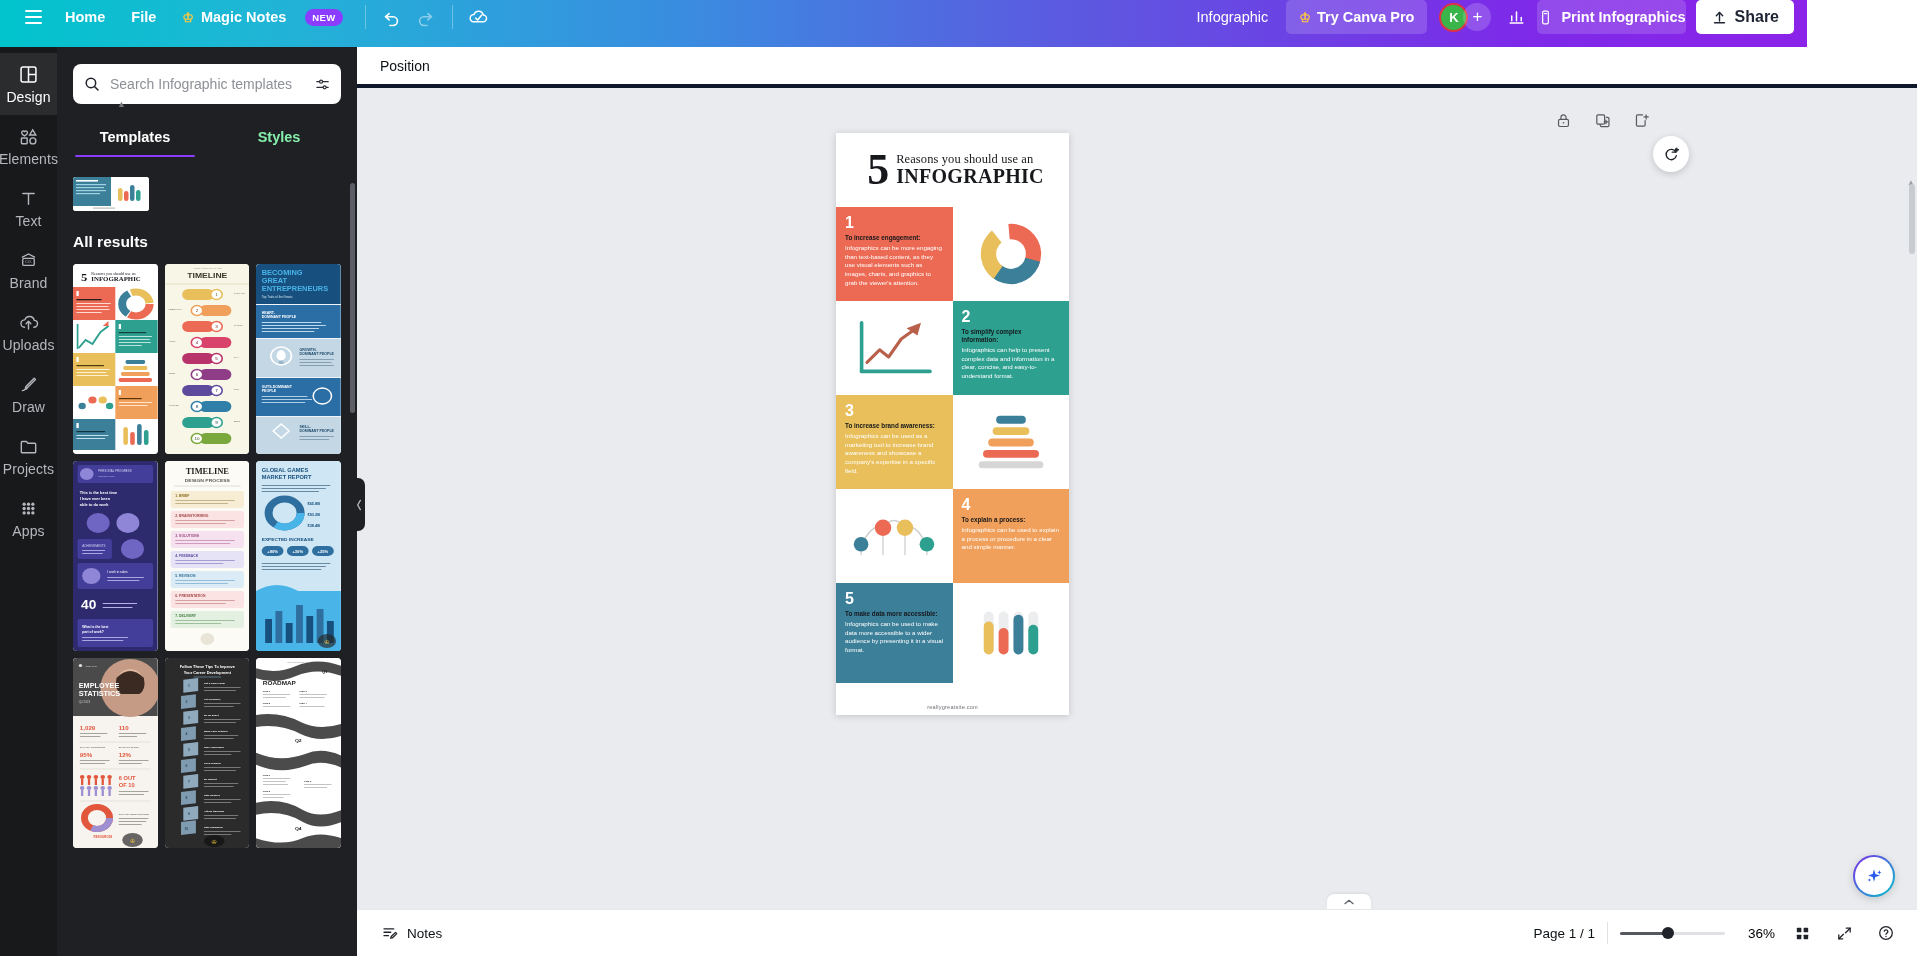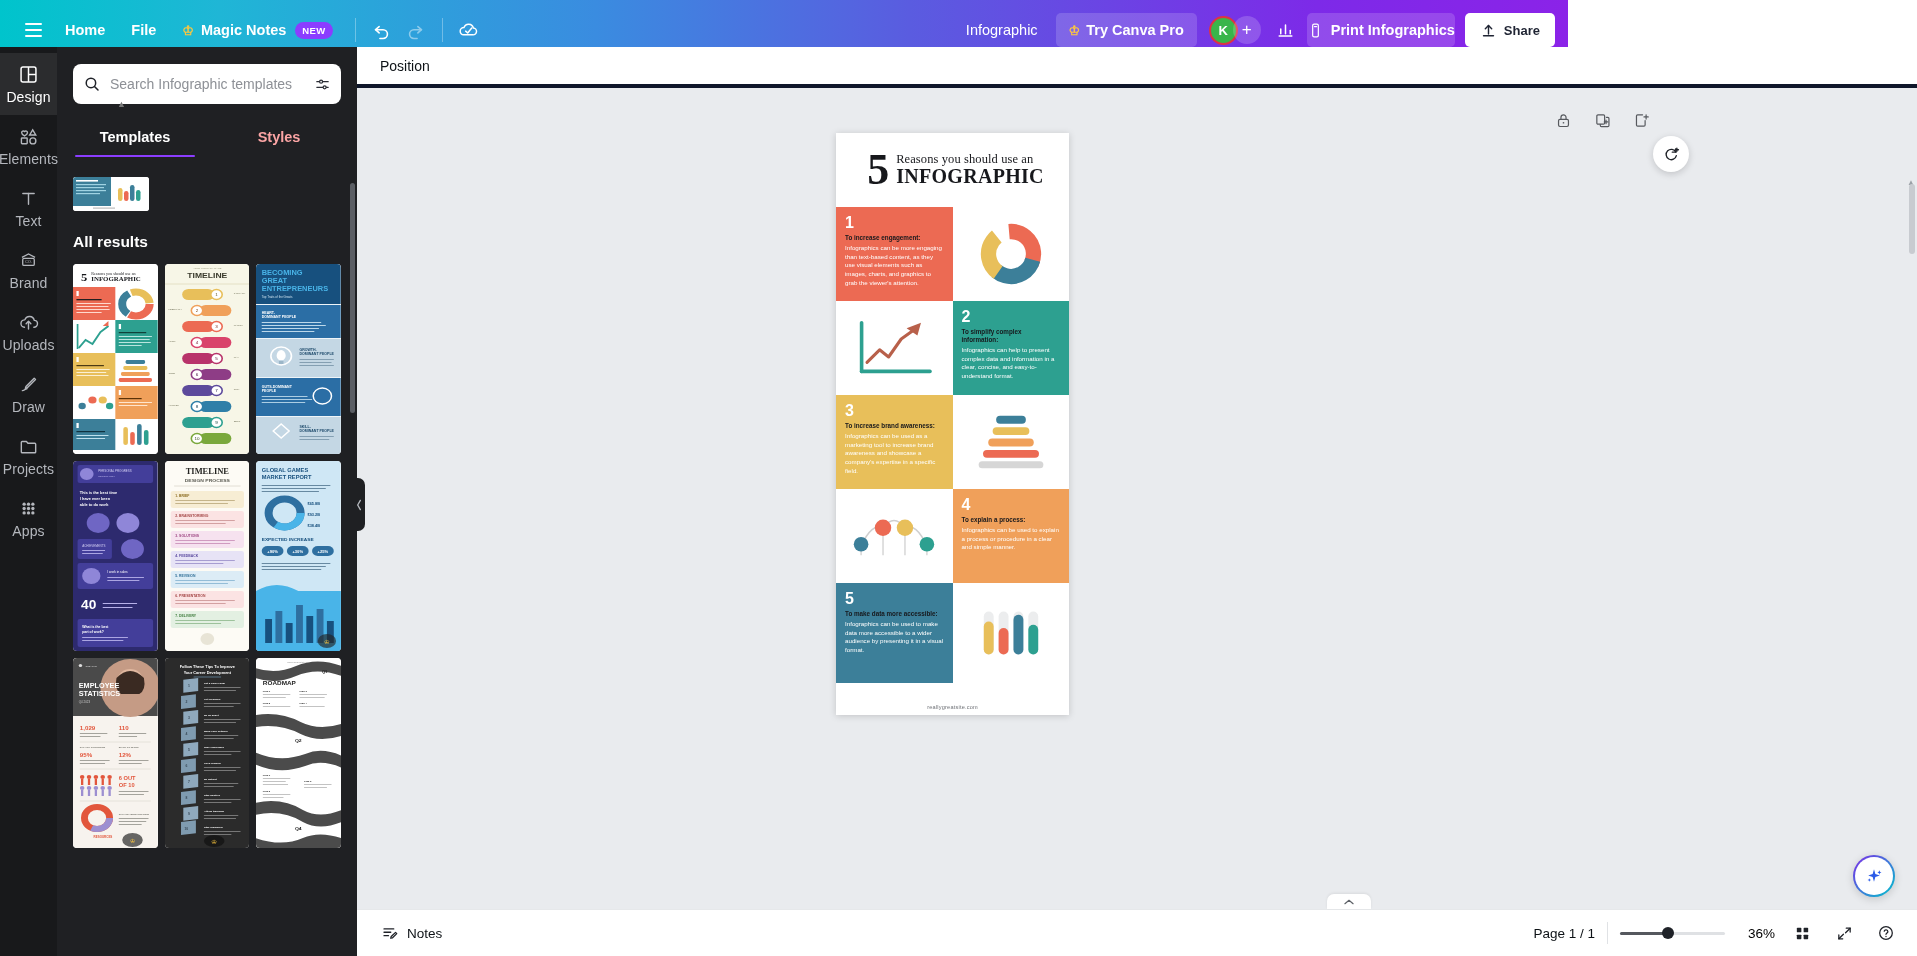--- a/index.html
+++ b/index.html
@@ -5,36 +5,36 @@
   * { box-sizing: border-box; margin: 0; padding: 0; }
   html, body {
     width: 1917px; height: 956px;
     overflow: hidden;
     font-family: "Liberation Sans", sans-serif;
     background: #ffffff;
   }
 
   
   #header {
-    position: absolute; top: 0; left: 0; width: 1568px; height: 47px;
+    position: absolute; top: 0; left: 0; width: 1807px; height: 47px;
     background: linear-gradient(90deg,#00c4cc 0%, #1fb6d6 14%, #3a8ce0 38%, #5a5ce0 58%, #7d2ae8 84%, #8b23e8 100%);
-    display: flex; align-items: flex-end; color: #fff; z-index: 60;
+    display: flex; align-items: flex-start; color: #fff; z-index: 60;
   }
   .hdr-left { display: flex; align-items: center; gap: 0; padding-left: 14px; }
   .hamburger { width: 38px; height: 34px; display:flex; flex-direction:column; justify-content:center; align-items:center; gap:4px; border-radius:5px; cursor:pointer;}
   .hamburger i { display:block; width:17px; height:2px; background:#fff; border-radius:2px;}
   .hdr-btn {
     height: 34px; padding: 0 13px; display: flex; align-items: center; gap: 7px;
     font-size: 14.5px; font-weight: 700; color: #fff; border-radius: 5px; cursor: pointer;
     white-space: nowrap;
   }
   .crown { color:#ffc83d; font-size:13px; line-height:1; }
   .badge-new {
     background:#8b3dff; color:#fff; font-size:9.5px; font-weight:800; letter-spacing:.4px;
-    padding:3px 7px; border-radius:9px; margin-left:2px;
+    padding:3px 7px; border-radius:9px; margin-left:12px;
   }
   .hdr-sep { width:1px; height:24px; background:rgba(255,255,255,.32); margin:0 9px; }
   .icon-btn { width:34px; height:34px; display:flex; align-items:center; justify-content:center; border-radius:5px; cursor:pointer;}
   .icon-btn.dim svg { opacity:.45; }
   .hdr-right { margin-left:auto; display:flex; align-items:center; gap:4px; padding-right:13px;}
   #doc-title { font-size:14.5px; color:#fff; padding:0 14px; white-space:nowrap; cursor:text;}
   .pro-btn {
     height:34px; padding:0 13px; display:flex; align-items:center; gap:6px;
     background:rgba(255,255,255,.16); border-radius:5px; font-size:14.5px; font-weight:700; cursor:pointer; white-space:nowrap;
   }
@@ -45,21 +45,21 @@
   .plus-btn {
     width:28px; height:28px; border-radius:50%; background:rgba(255,255,255,.18);
     display:flex; align-items:center; justify-content:center; font-size:17px; color:#fff; cursor:pointer; margin-left:-5px;
   }
   .print-btn {
     height:34px; padding:0 0; display:flex; align-items:center; gap:7px;
     background:rgba(255,255,255,.16); border-radius:5px; font-size:14.5px; font-weight:700; cursor:pointer; white-space:nowrap;
   }
   .share-btn {
     height:34px; padding:0 15px; display:flex; align-items:center; gap:7px; background:#fff; color:#1f2433;
-    border-radius:5px; font-size:13px; font-weight:700; cursor:pointer; margin-left:6px; white-space:nowrap;
+    border-radius:5px; font-size:16px; font-weight:700; cursor:pointer; margin-left:6px; white-space:nowrap;
   }
 
   
   #rail {
     position:absolute; top:47px; left:0; width:57px; height:909px;
     background:#18191b; display:flex; flex-direction:column; align-items:center; padding-top:6px; z-index:50;
   }
   .rail-item {
     width:57px; height:62px; display:flex; flex-direction:column; align-items:center; justify-content:center;
     gap:4px; color:#b4b7bd; cursor:pointer; position:relative;
@@ -77,21 +77,21 @@
   #search-box {
     height:40px; background:#fff; border-radius:8px; display:flex; align-items:center; padding:0 10px; gap:9px;
   }
   #search-input {
     flex:1; border:none; outline:none; font-size:14px; color:#2b2d35;
     font-family:"Liberation Sans", sans-serif; background:transparent;
   }
   #search-input::placeholder { color:#8d9096; }
   #tabs { display:flex; margin-top:16px; padding:0 6px; position:relative; }
   .tab {
-    flex:1; text-align:center; font-size:14.5px; font-weight:700; color:#fca5a5;
+    flex:1; text-align:center; font-size:14.5px; font-weight:700; color:#86efac;
     padding:9px 0 12px 0; cursor:pointer; position:relative;
   }
   .tab.active { color:#fff; }
   .tab.active::after {
     content:""; position:absolute; left:8%; right:8%; bottom:0; height:2.5px; background:#8b3dff; border-radius:2px;
   }
   #panel-scroll { position:absolute; top:126px; left:0; right:0; bottom:0; overflow:hidden; padding:0 16px; }
   .strip-thumb {
     width:76px; height:34px; border-radius:3px; overflow:hidden; background:#fff; margin-top:4px;
   }

